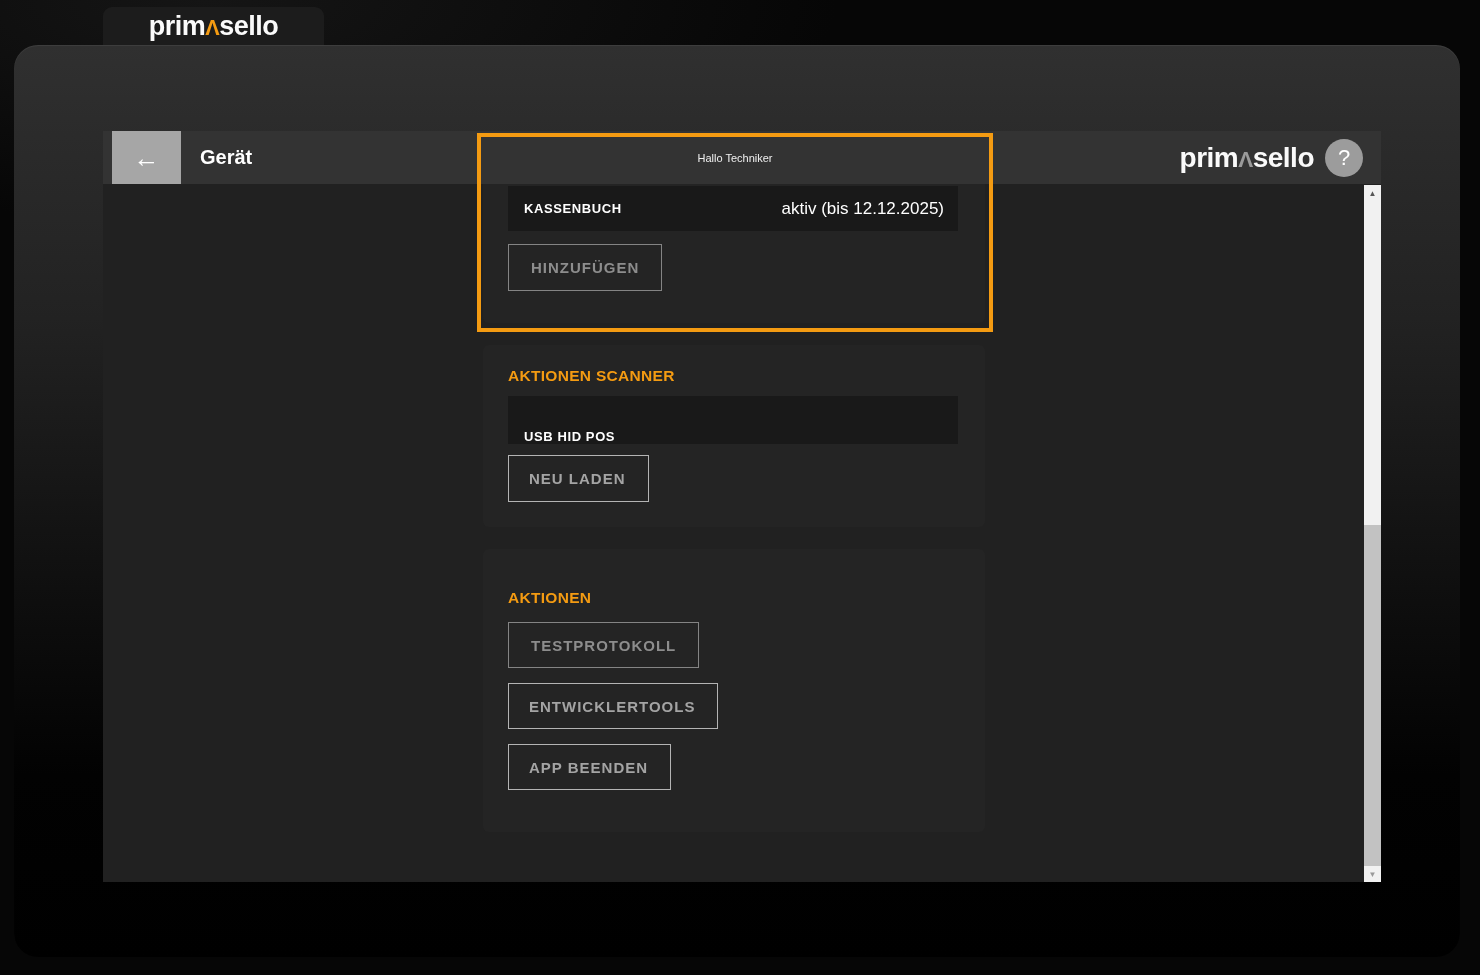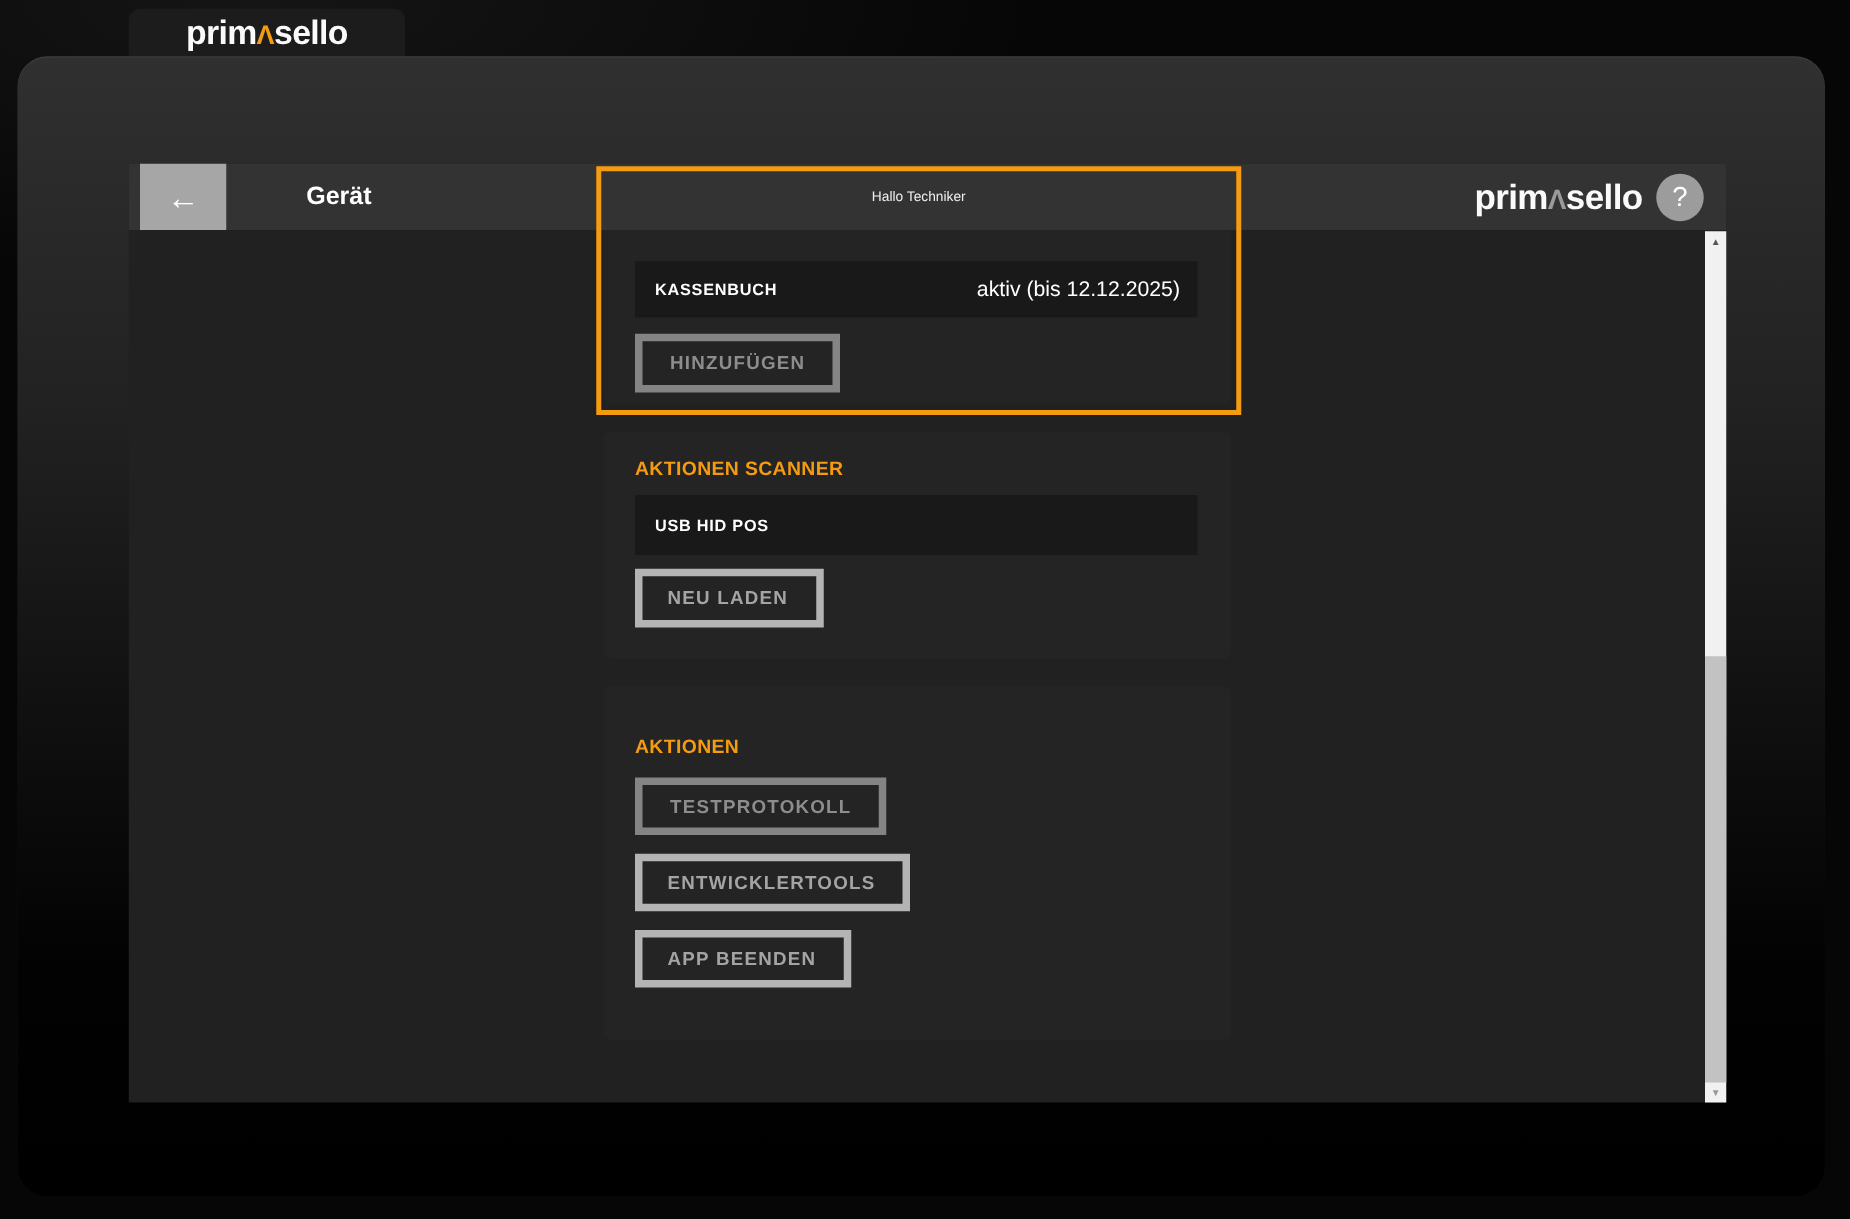--- a/index.html
+++ b/index.html
@@ -47,21 +47,21 @@
   }
   .back {
     position:absolute; left:9px; top:0; width:69px; height:53px;
     background:#a6a6a6; border:none; cursor:pointer;
     display:flex; align-items:center; justify-content:center;
   }
   .back span { color:#ffffff; font-size:26px; line-height:1; }
   .apptitle {
     position:absolute; left:97px; top:0; height:53px;
     display:flex; align-items:center;
-    color:#ffffff; font-size:20px; font-weight:700;margin-left:45px;
+    color:#ffffff; font-size:20px; font-weight:700;
   }
   .greeting {
     position:absolute; left:374px; top:0; width:516px; height:53px;
     display:flex; align-items:center; justify-content:center;
     color:#efefef; font-size:11px;
   }
   .hgroup {
     position:absolute; right:18px; top:0; height:53px;
     display:flex; align-items:center; gap:11px;
   }
@@ -70,40 +70,40 @@
     background:#9c9c9c; color:#ffffff;
     display:flex; align-items:center; justify-content:center;
     font-size:22px; cursor:pointer;
   }
 
   
   .card {
     position:absolute; left:380px; width:502px;
     background:#242424; border-radius:6px;
   }
-  .card-kassenbuch { top:53px;  height:139px; padding:25px 27px 0 25px; border-radius:0 0 6px 6px; }
+  .card-kassenbuch { top:53px;  height:139px; padding:2px 27px 0 25px; border-radius:0 0 6px 6px; }
   .card-scanner    { top:214px; height:182px; padding:22px 27px 0 25px; }
   .card-actions    { top:418px; height:283px; padding:40px 27px 0 25px; }
 
   .sec-heading {
     color:#f49b12; font-size:15.5px; font-weight:700; letter-spacing:0.3px;
   }
   .listrow {
     background:#191919; height:45px;
     display:flex; align-items:center; justify-content:space-between;
     padding:0 14px 0 16px;
   }
-  .card-scanner .listrow { height:48px; margin-top:11px; }
+  .card-scanner .listrow { height:48px; margin-top:11px;align-items:flex-end; }
   .row-label { color:#ffffff; font-size:13px; font-weight:700; letter-spacing:0.6px; }
   .row-value { color:#ffffff; font-size:17px;text-align:right; }
 
   .btn {
     display:inline-flex; align-items:center; justify-content:center;
     height:47px; padding:0 22px; background:transparent;
-    border:6px solid #6d28d9; color:#9a9a9a;
+    border:1px solid #6d28d9; color:#9a9a9a;
     font-family:inherit; font-size:15px; font-weight:700; letter-spacing:1px;
     cursor:pointer; white-space:nowrap;
   }
   .btn-dim    { border-color:#848484; color:#8d8d8d; }
   .btn-bright { border-color:#b4b4b4; color:#a4a4a4;padding-left:20px; }
   .card-kassenbuch .btn { margin-top:13px; }
   .card-scanner .btn { margin-top:11px; }
   .actions-list .btn { height:46px; }
   .actions-list .btn-line { margin-top:15px; }
 

